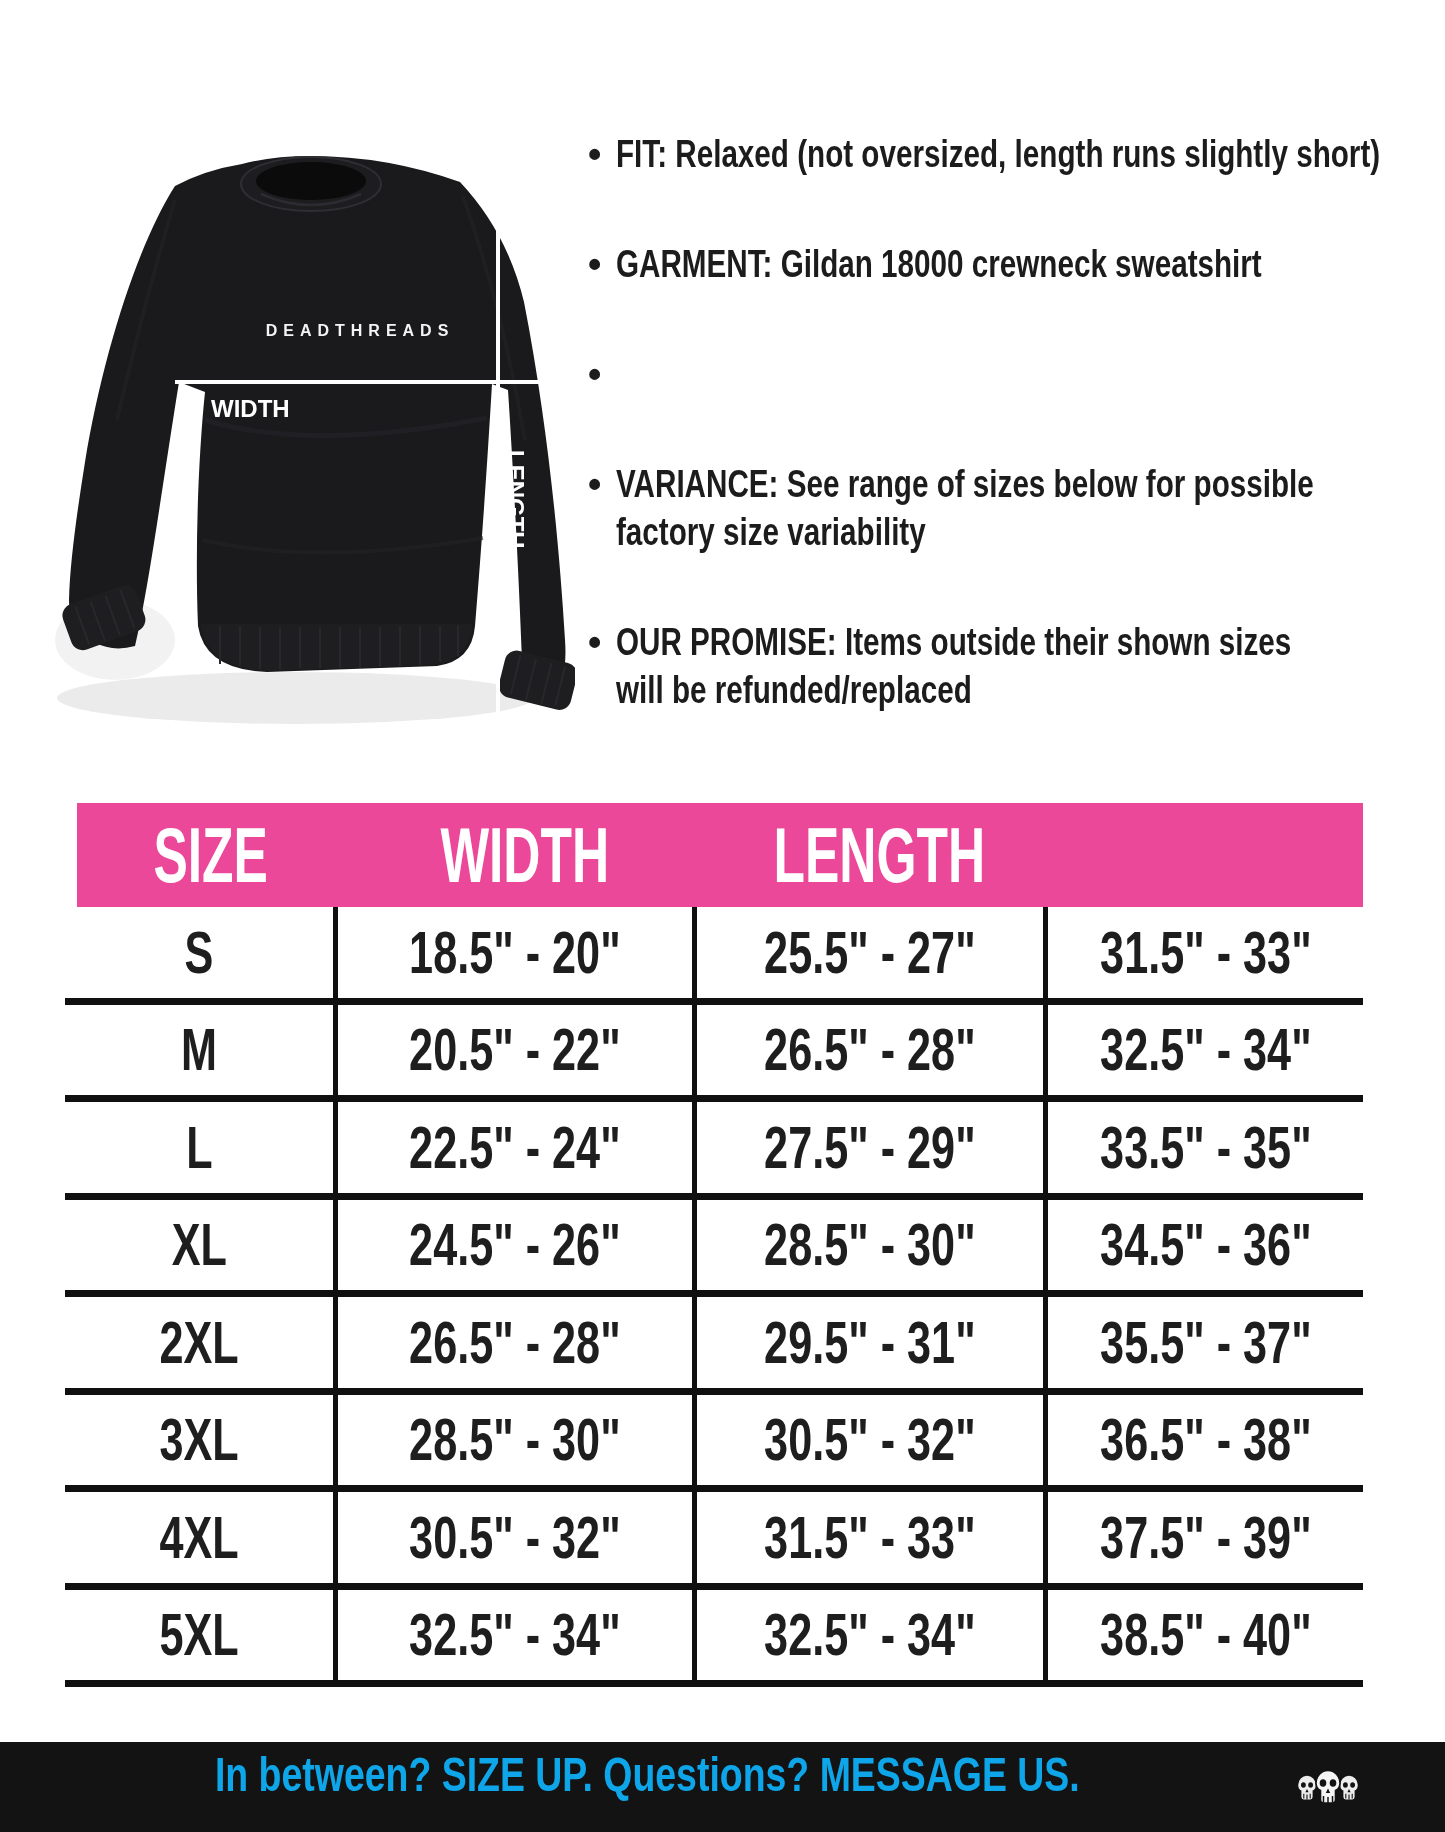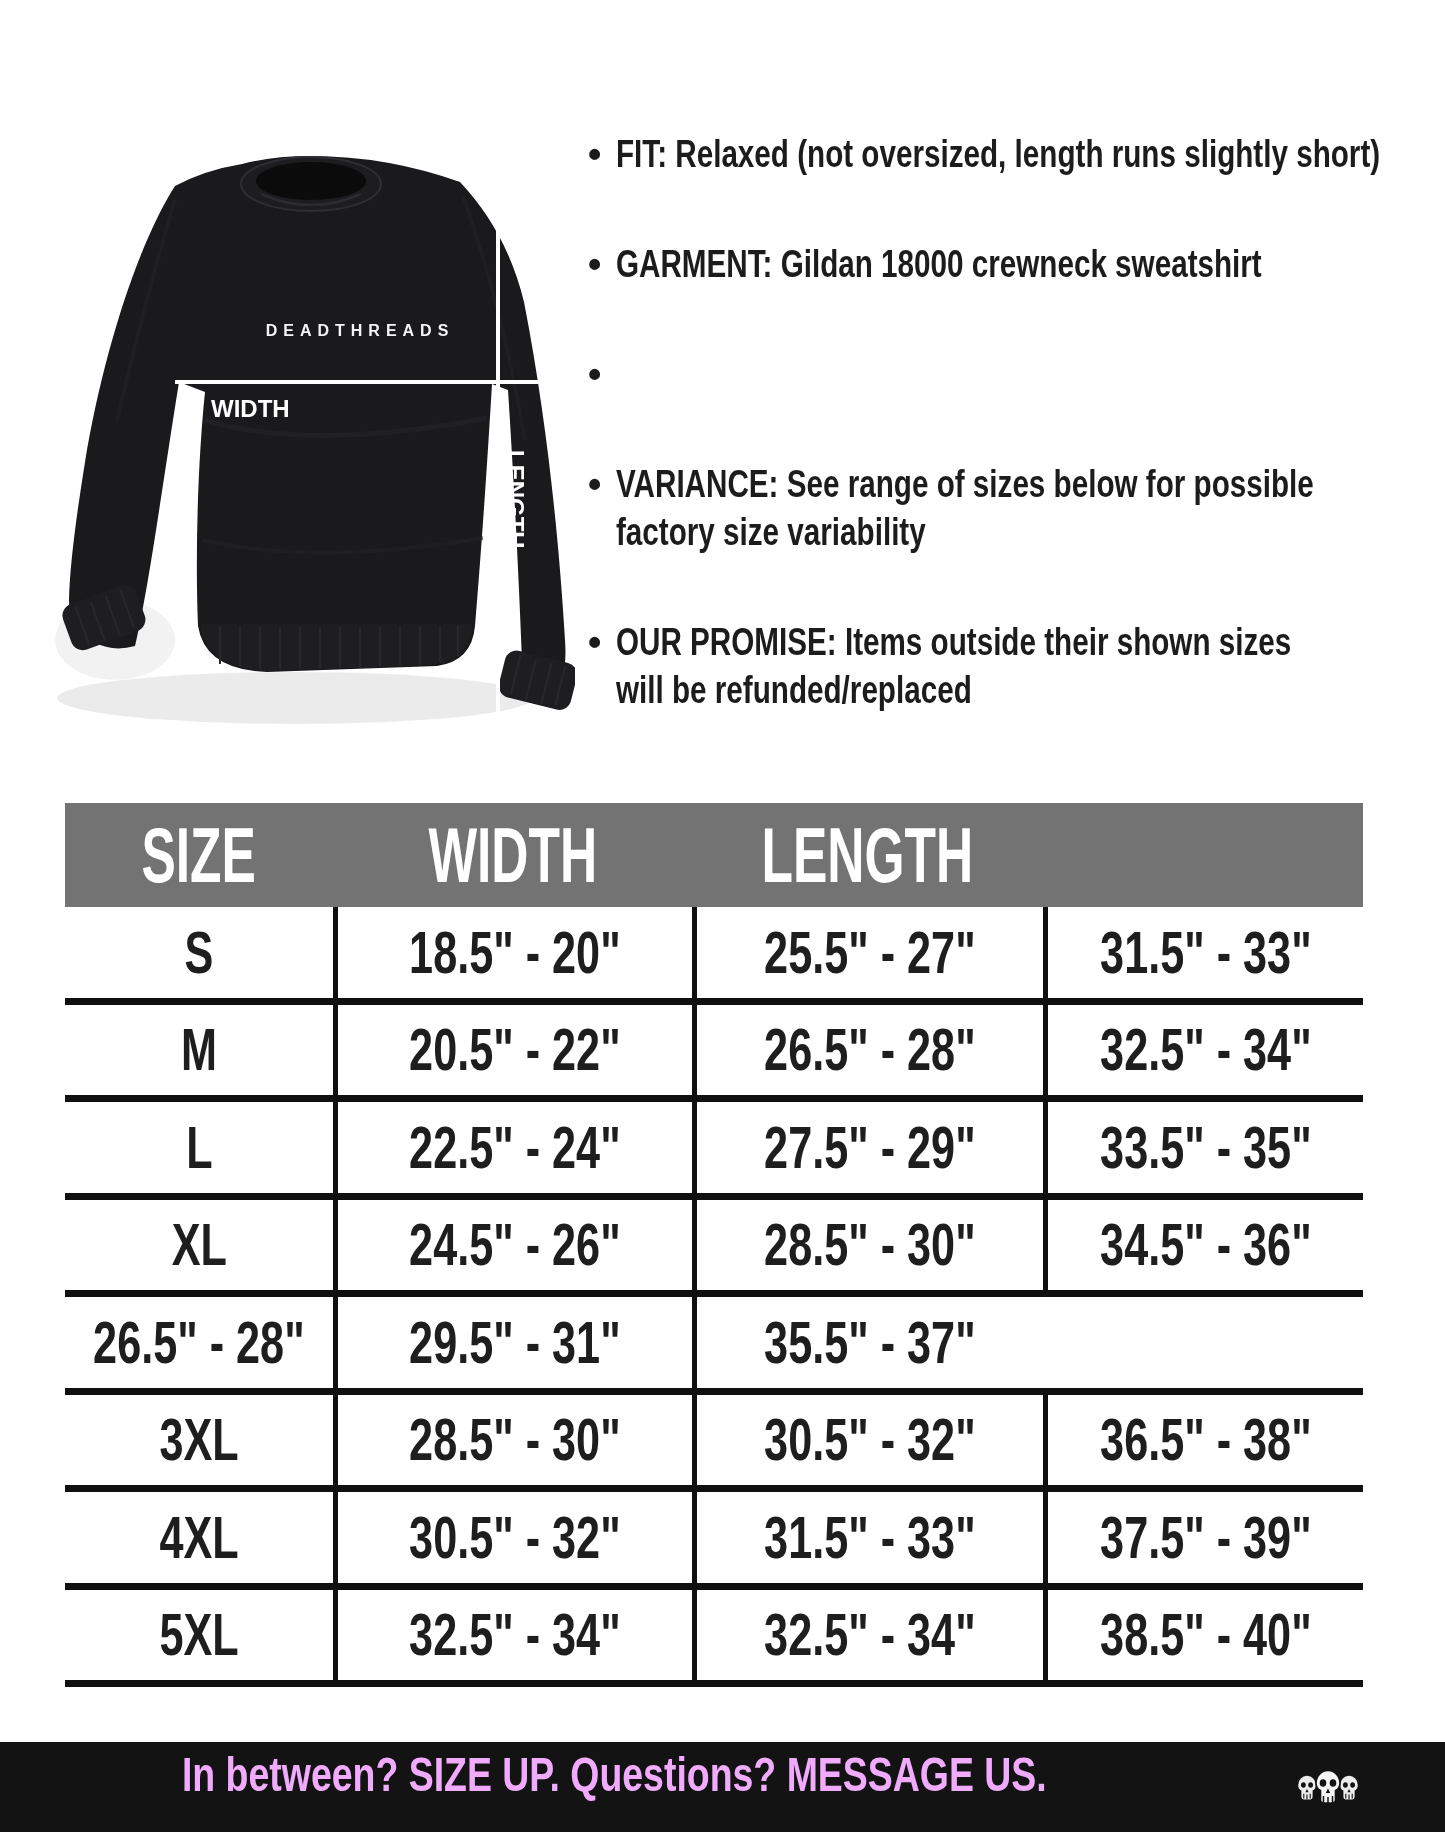--- a/index.html
+++ b/index.html
@@ -15,38 +15,38 @@
   .bullets li{display:flex;gap:15px;margin-bottom:62px;
               color:#1c1c1c;font-weight:bold;font-size:38px;line-height:48px;}
   .dot{flex:0 0 auto;}
   .btext{display:flex;flex-direction:column;}
   .bline{display:block;width:max-content;white-space:nowrap;
          transform:scaleX(0.78);transform-origin:0 0;}
 
   
   .sizetable{position:absolute;left:65px;top:803px;width:1298px;}
   .thead{display:grid;grid-template-columns:268px 359px 351px 320px;
-         height:104px;background:#737373;}
+         height:104px;background:#ec4899;margin-left:12px;}
   .th{display:flex;align-items:center;justify-content:center;
       color:#ffffff;font-weight:bold;font-size:78px;}
   .sq{display:inline-block;white-space:nowrap;}
   .th .sq{transform:scaleX(0.66);}
   .trow{display:grid;grid-template-columns:268px 359px 351px 320px;
         height:97.5px;border-bottom:7px solid #101010;box-sizing:border-box;
         background:#ffffff;}
   .td{display:flex;align-items:center;justify-content:center;
       color:#1e1e1e;font-weight:bold;font-size:60px;}
   .td + .td{border-left:5px solid #101010;}
   .td .sq{transform:scaleX(0.72);}
 
   
   .footer{position:absolute;left:0;top:1742px;width:1445px;height:90px;background:#131313;}
   .ftext{position:absolute;left:60px;right:210px;top:0;height:65px;
-         display:flex;align-items:center;justify-content:flex-start;
-         color:#f0abfc;font-weight:bold;font-size:48px;}
+         display:flex;align-items:center;justify-content:center;
+         color:#0ea5e9;font-weight:bold;font-size:48px;}
   .ftext .sq{transform:scaleX(0.78);}
   .flogo{position:absolute;right:80px;top:17px;width:74px;height:56px;}
 </style>
 </head>
 <body>
 
 <div class="page">
 
   <div class="hero">
     <svg viewBox="0 0 520 620" width="520" height="620">
@@ -207,20 +207,23 @@
         </div>
       <div class="td">
           <span class="sq">28.5" - 30"</span>
         </div>
       <div class="td">
           <span class="sq">34.5" - 36"</span>
         </div>
     </div>
     <div class="trow">
       <div class="td">
+          <span class="sq">2XL</span>
+        </div>
+      <div class="td">
           <span class="sq">26.5" - 28"</span>
         </div>
       <div class="td">
           <span class="sq">29.5" - 31"</span>
         </div>
       <div class="td">
           <span class="sq">35.5" - 37"</span>
         </div>
     </div>
     <div class="trow">

